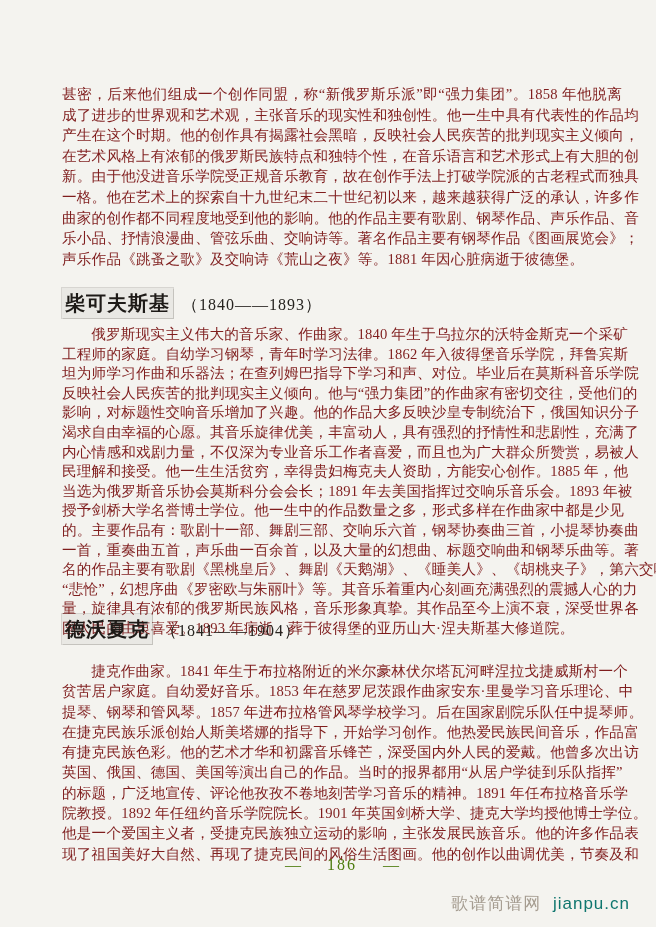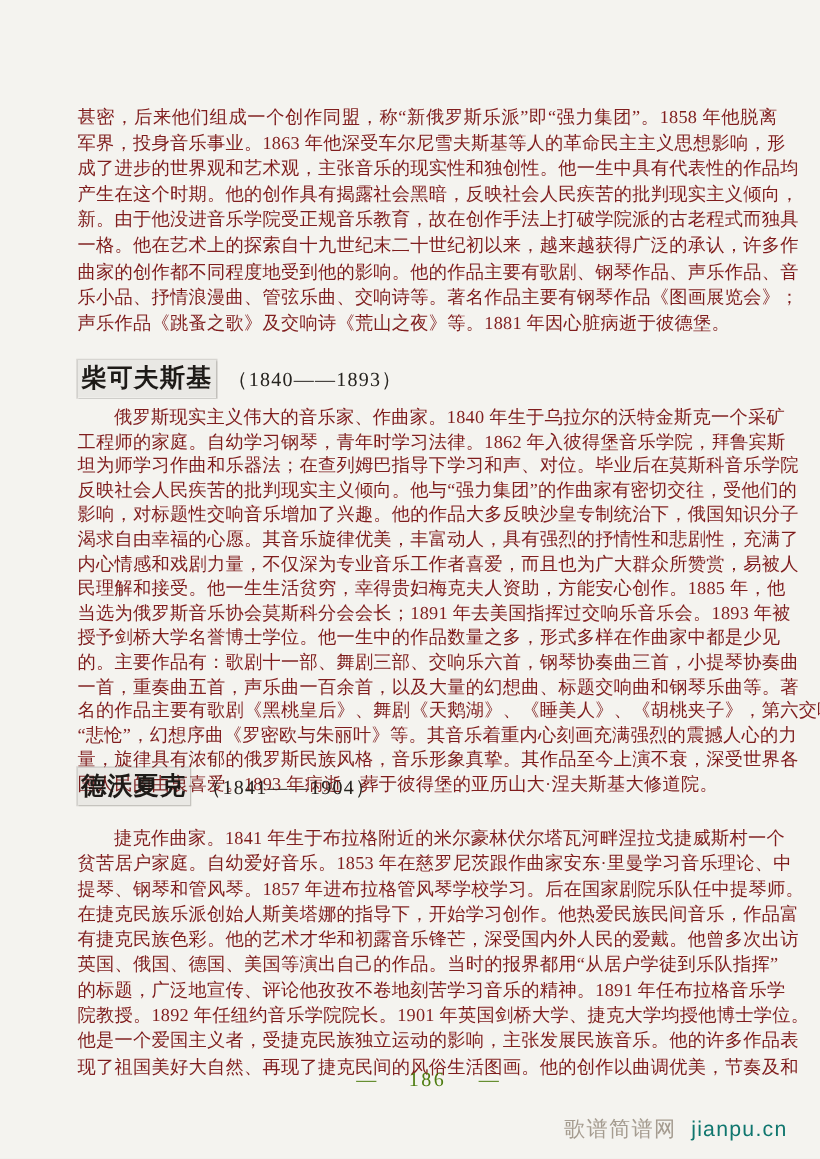--- a/index.html
+++ b/index.html
@@ -59,23 +59,23 @@
   .wm-name{color:#a59c90;}
   .wm-url{color:#0f766e;margin-left:6px;}
 </style>
 </head>
 <body>
 
 <div class="page">
 
   <div class="para sec0">
       <div class="line">甚密，后来他们组成一个创作同盟，称“新俄罗斯乐派”即“强力集团”。1858 年他脱离</div>
-      <div class="line">军界，投身音乐事业。1863 年他深受车尔尼雪夫斯基等人的革命民主主义思想影响，形</div>
       <div class="line">成了进步的世界观和艺术观，主张音乐的现实性和独创性。他一生中具有代表性的作品均</div>
       <div class="line">产生在这个时期。他的创作具有揭露社会黑暗，反映社会人民疾苦的批判现实主义倾向，</div>
+      <div class="line">在艺术风格上有浓郁的俄罗斯民族特点和独特个性，在音乐语言和艺术形式上有大胆的创</div>
       <div class="line">新。由于他没进音乐学院受正规音乐教育，故在创作手法上打破学院派的古老程式而独具</div>
       <div class="line">一格。他在艺术上的探索自十九世纪末二十世纪初以来，越来越获得广泛的承认，许多作</div>
       <div class="line">曲家的创作都不同程度地受到他的影响。他的作品主要有歌剧、钢琴作品、声乐作品、音</div>
       <div class="line">乐小品、抒情浪漫曲、管弦乐曲、交响诗等。著名作品主要有钢琴作品《图画展览会》；</div>
       <div class="line last">声乐作品《跳蚤之歌》及交响诗《荒山之夜》等。1881 年因心脏病逝于彼德堡。</div>
     </div>
 
   <h2 class="entry-heading h-tch">
     <span class="entry-name">柴可夫斯基</span>
     <span class="entry-years">（1840——1893）</span>

